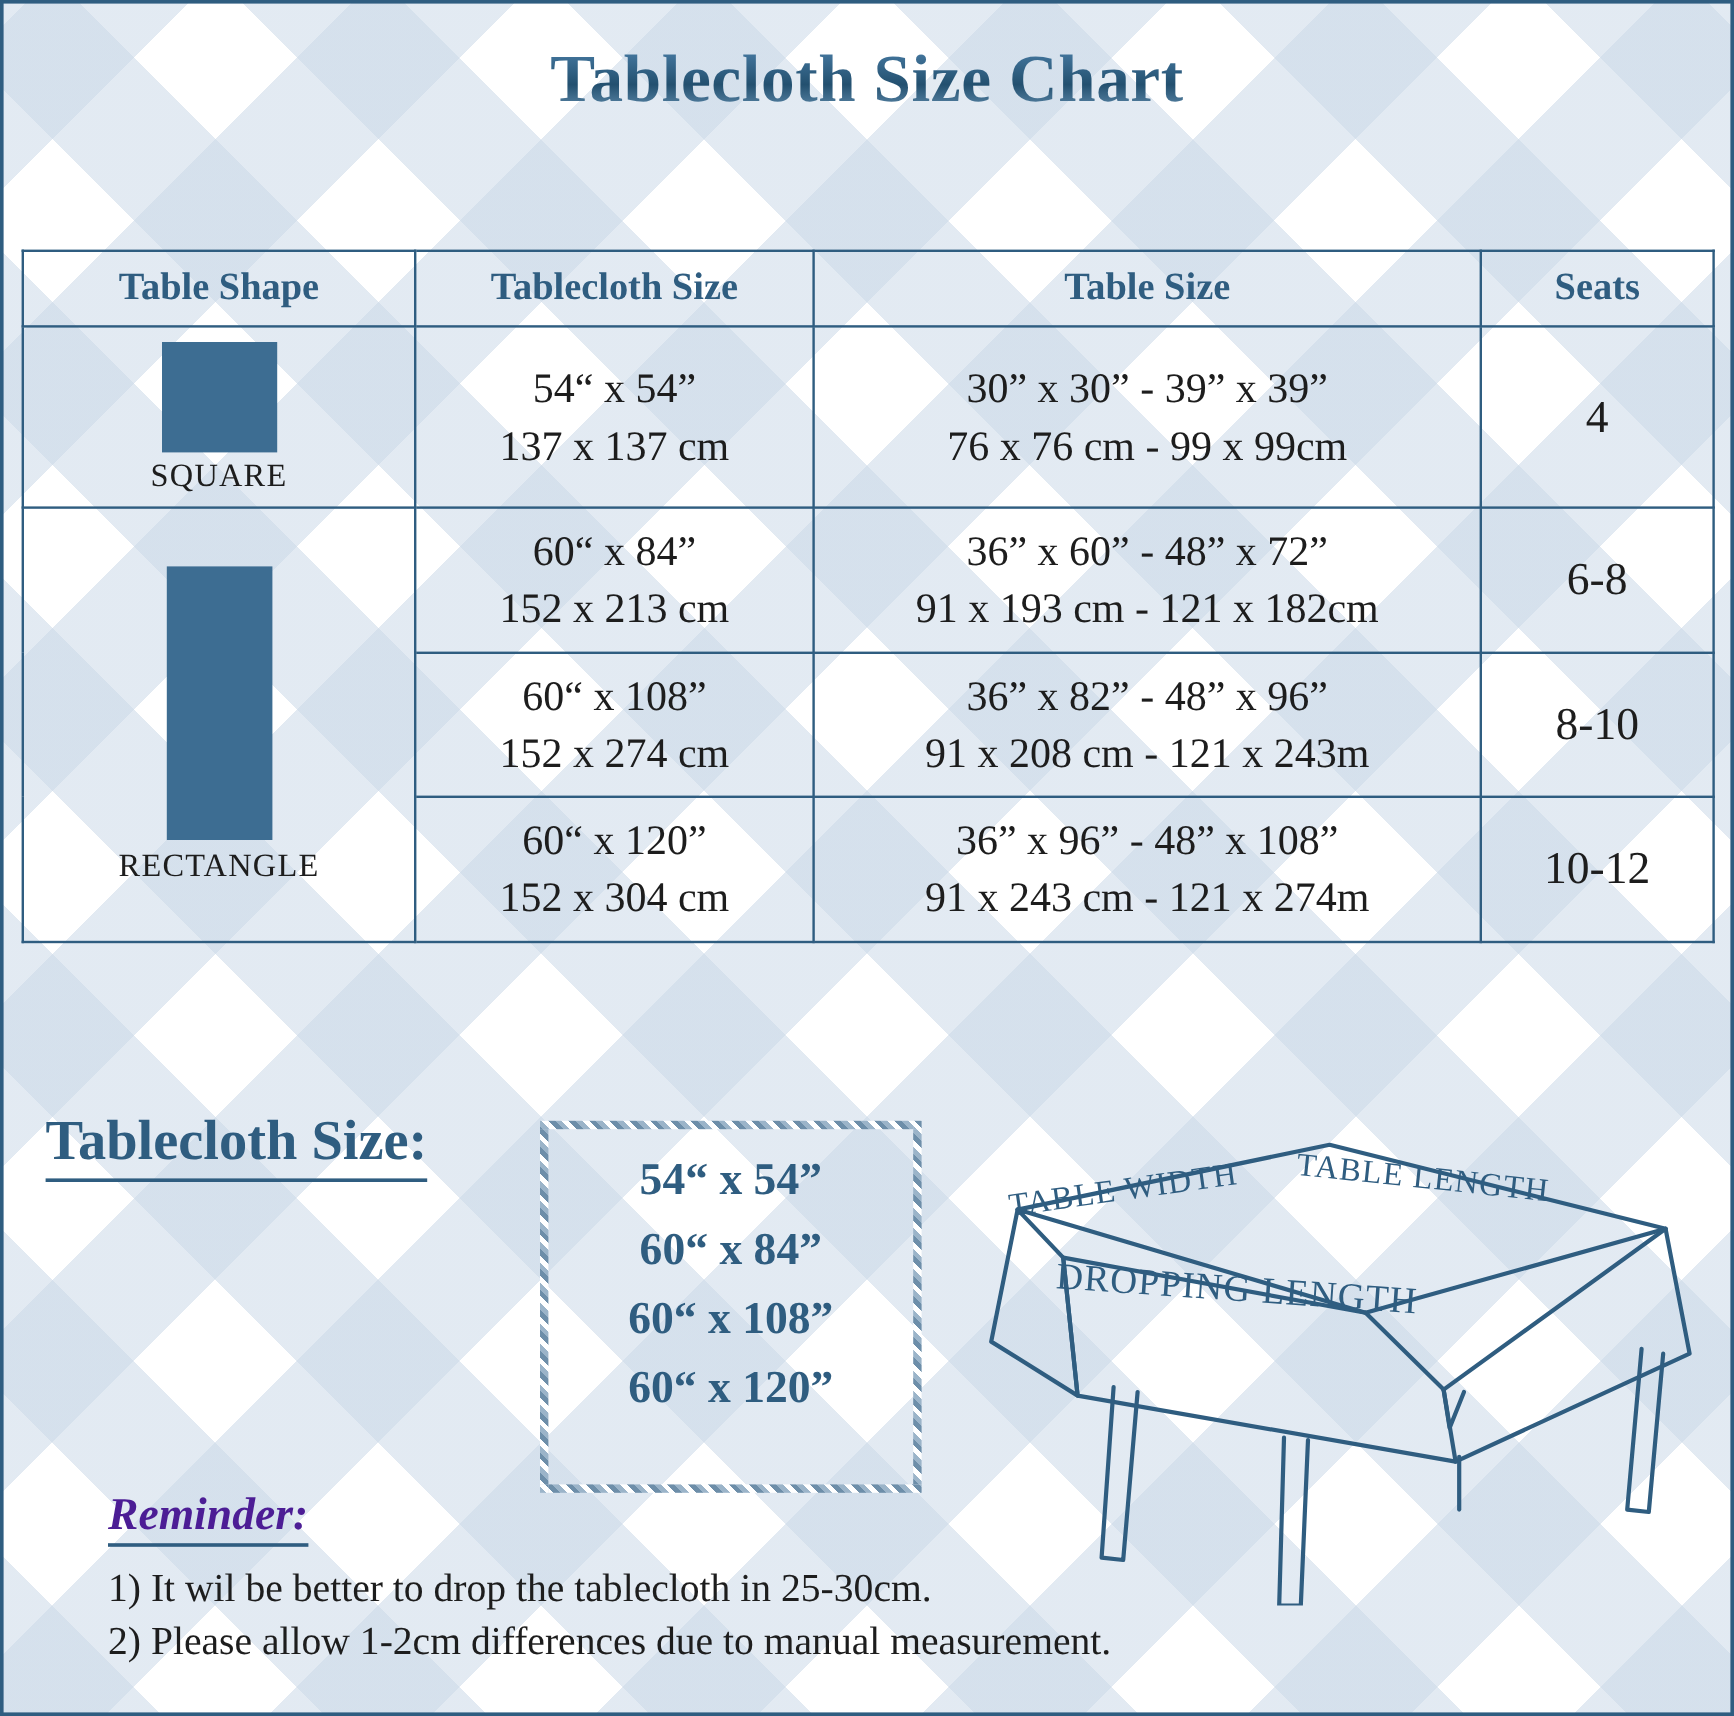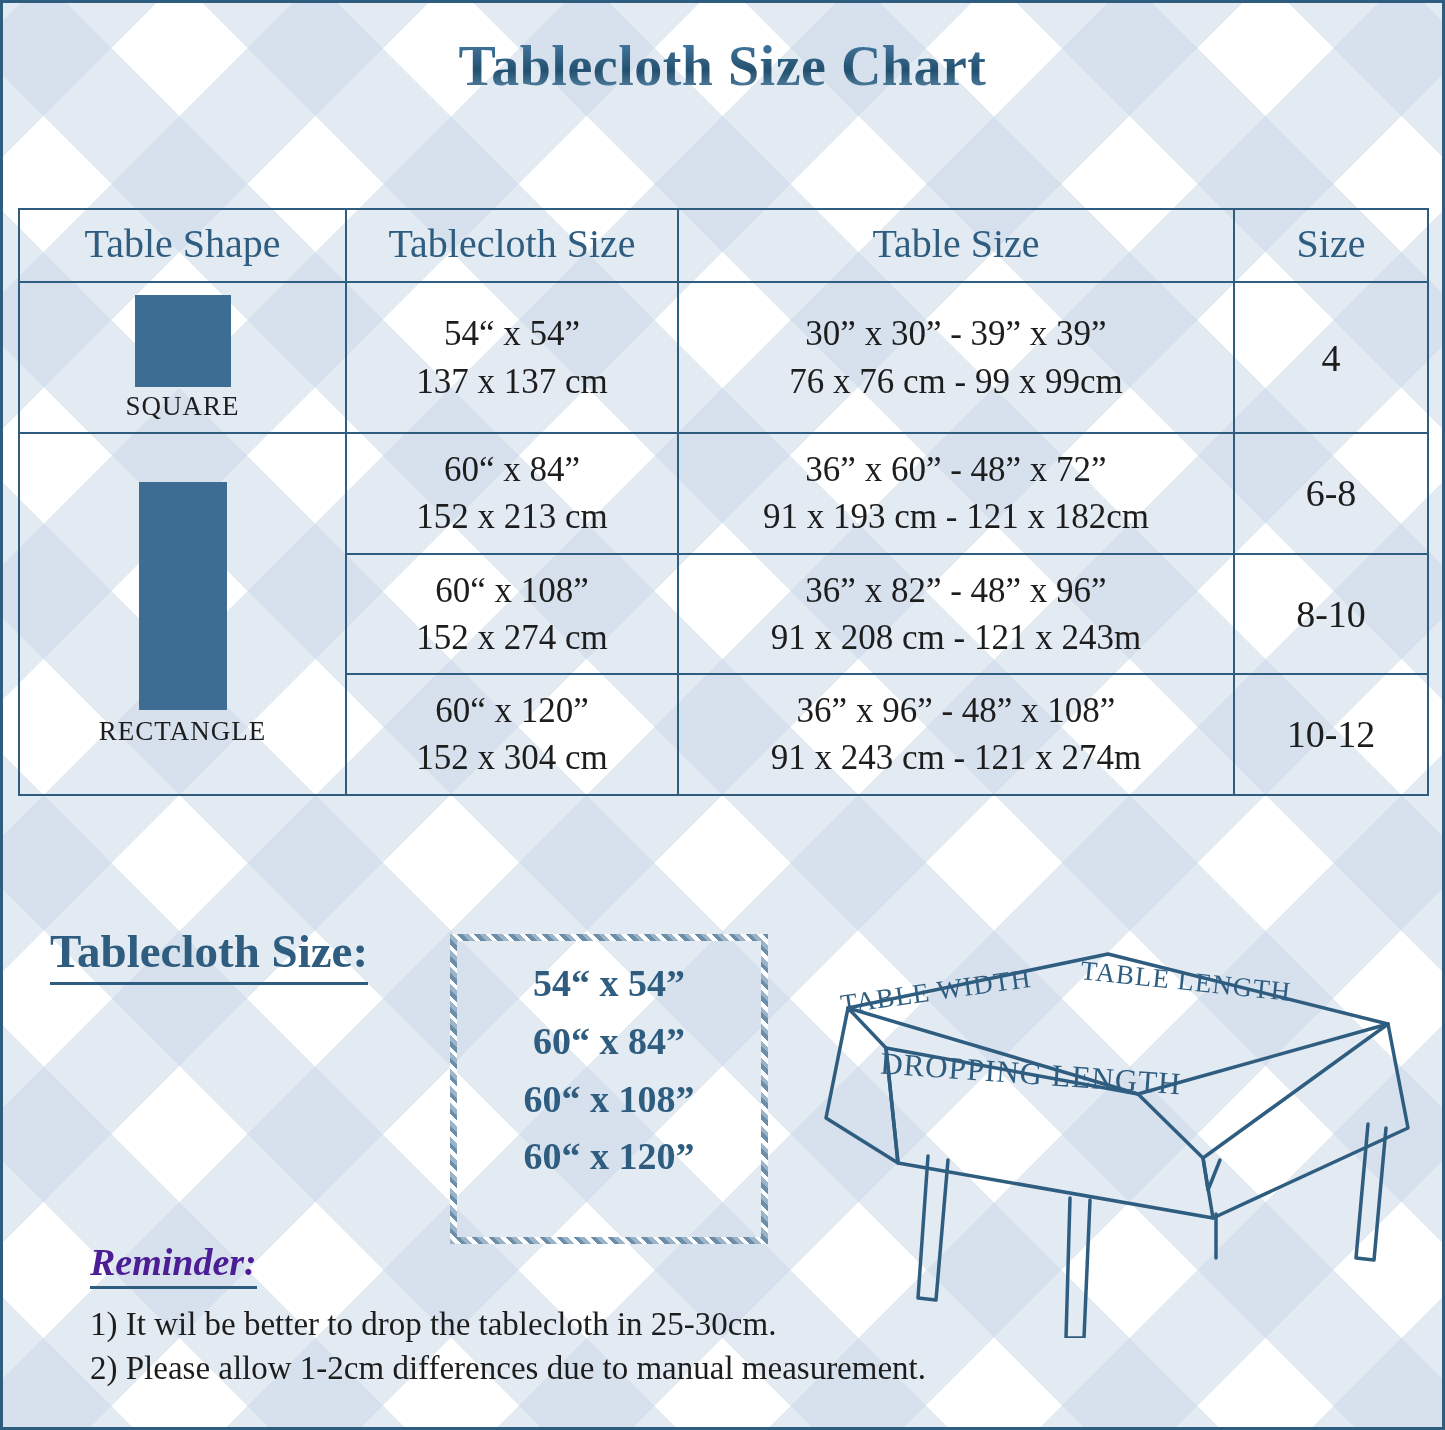--- a/index.html
+++ b/index.html
@@ -68,24 +68,24 @@
     table-layout: fixed;
   }
   .chart-table td, .chart-table th {
     border: 2px solid #2f5d80;
     text-align: center;
     vertical-align: middle;
     color: #1d1d1d;
     font-family: "Liberation Serif", serif;
   }
   .chart-table .hdr {
-    font-size: 40px;
+    font-size: 32px;
     color: #2f5d80;
     padding: 10px 4px 14px;
-    font-weight: normal;
+    font-weight: bold;
     margin-left: 44px;
   }
   .col-shape { width: 327px; }
   .col-tcsize { width: 332px; }
   .col-tsize  { width: 556px; }
   .col-seats  { width: 194px; }
 
   .cell-lines {
     font-size: 35px;
     line-height: 1.35;
@@ -127,21 +127,21 @@
   
   .lower {
     position: absolute;
     left: 18px;
     top: 888px;
     width: 1409px;
     height: 520px;
   }
   .tc-size-heading {
     position: absolute;
-    left: 32px;
+    left: 20px;
     top: 36px;
     font-size: 47px;
     color: #2f5d80;
     font-weight: bold;
     border-bottom: 3px solid #2f5d80;
     padding-bottom: 4px;
     font-family: "Liberation Serif", serif;
   }
   .size-box {
     position: absolute;
@@ -220,21 +220,21 @@
         <col class="col-shape">
         <col class="col-tcsize">
         <col class="col-tsize">
         <col class="col-seats">
       </colgroup>
       <thead>
         <tr>
           <th class="hdr">Table Shape</th>
           <th class="hdr">Tablecloth Size</th>
           <th class="hdr">Table Size</th>
-          <th class="hdr">Size</th>
+          <th class="hdr">Seats</th>
         </tr>
       </thead>
       <tbody>
 
         <tr>
           <td class="shape-cell">
             <div class="swatch-square"></div>
             <div class="shape-label">SQUARE</div>
           </td>
           <td class="cell-lines">

